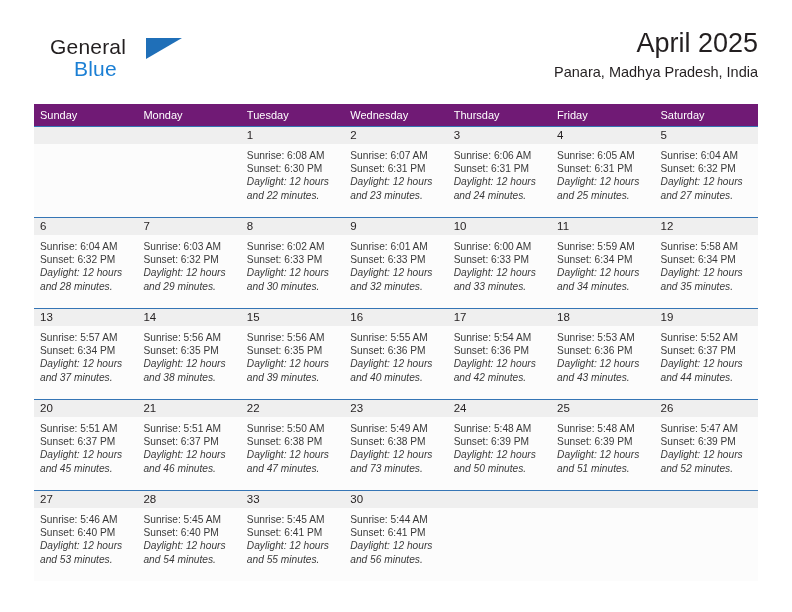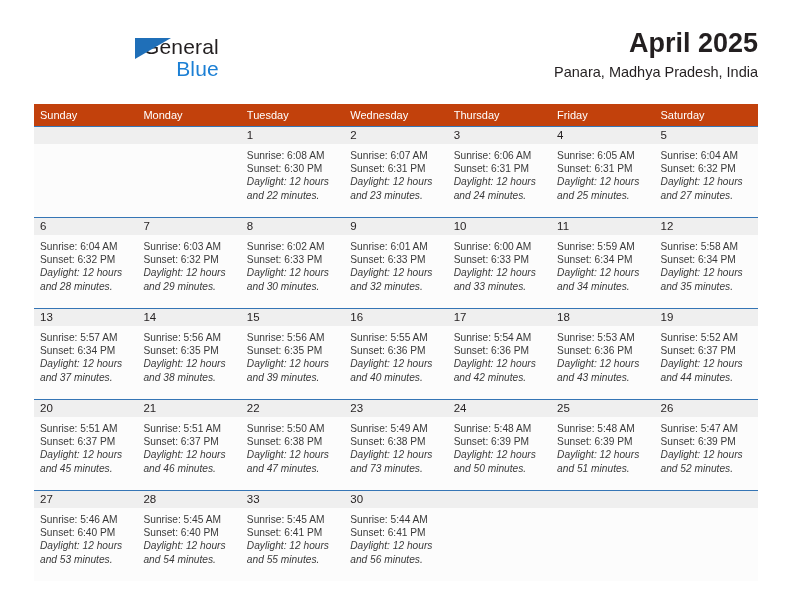--- a/index.html
+++ b/index.html
@@ -24,40 +24,39 @@
   
   .topbar {
     position: absolute;
     left: 34px;
     top: 28px;
     right: 34px;
     height: 68px;
   }
   .logo {
     position: absolute;
-    left: 5px;
+    left: 16px;
     top: 8px;
     width: 180px;
     height: 50px;
-    text-align: right;
   }
   .logo-general {
     font-size: 21px;
     color: #231f20;
     letter-spacing: .2px;
     line-height: 1;
     display: block;
   }
   .logo-blue {
     font-size: 21px;
     color: #1b7fd4;
     letter-spacing: .2px;
     line-height: 1;
     display: block;
-    margin-left: 30px;
+    margin-left: 24px;
     margin-top: 1px;
   }
   .logo-triangle {
     position: absolute;
     left: 96px;
     top: 2px;
     width: 0;
     height: 0;
     border-left: 36px solid #1f6fb8;
     border-bottom: 21px solid transparent;
@@ -66,21 +65,21 @@
   .title-wrap {
     position: absolute;
     right: 0;
     top: 0;
     text-align: right;
   }
   .cal-title {
     font-size: 27px;
     color: #231f20;
     line-height: 1.12;
-    font-weight: bold;
+    font-weight: normal;
     margin: 0;
     white-space: nowrap;
   }
   .cal-subtitle {
     font-size: 14.5px;
     color: #231f20;
     margin: 7px 0 0 6px;
     line-height: 1.1;
     white-space: nowrap;
   }
@@ -88,21 +87,21 @@
   
   .calendar {
     position: absolute;
     left: 34px;
     top: 104px;
     width: 724px;
     border-collapse: collapse;
     table-layout: fixed;
   }
   .calendar th {
-    background: #c2410c;
+    background: #701a75;
     color: #ffffff;
     font-size: 11px;
     font-weight: normal;
     text-align: left;
     padding: 5px 0 5px 6px;
     height: 19px;
     box-sizing: border-box;
     border: none;
   }
   .calendar td {

